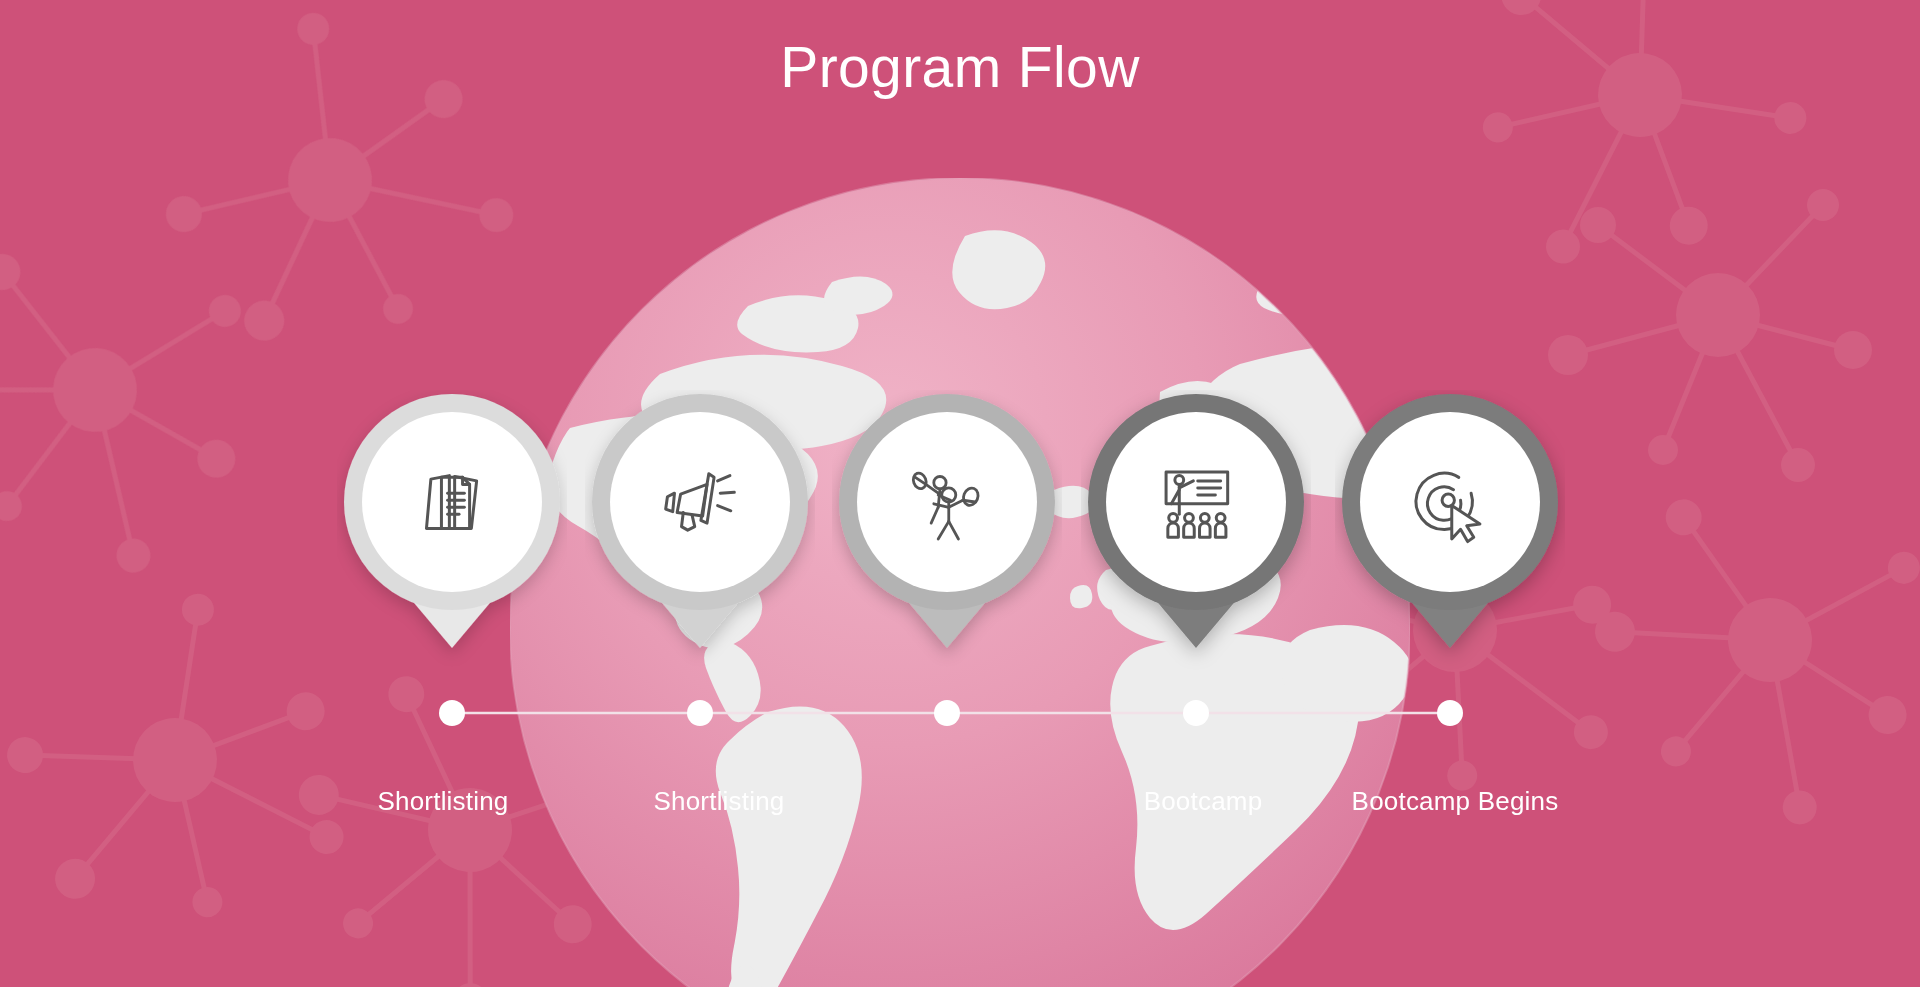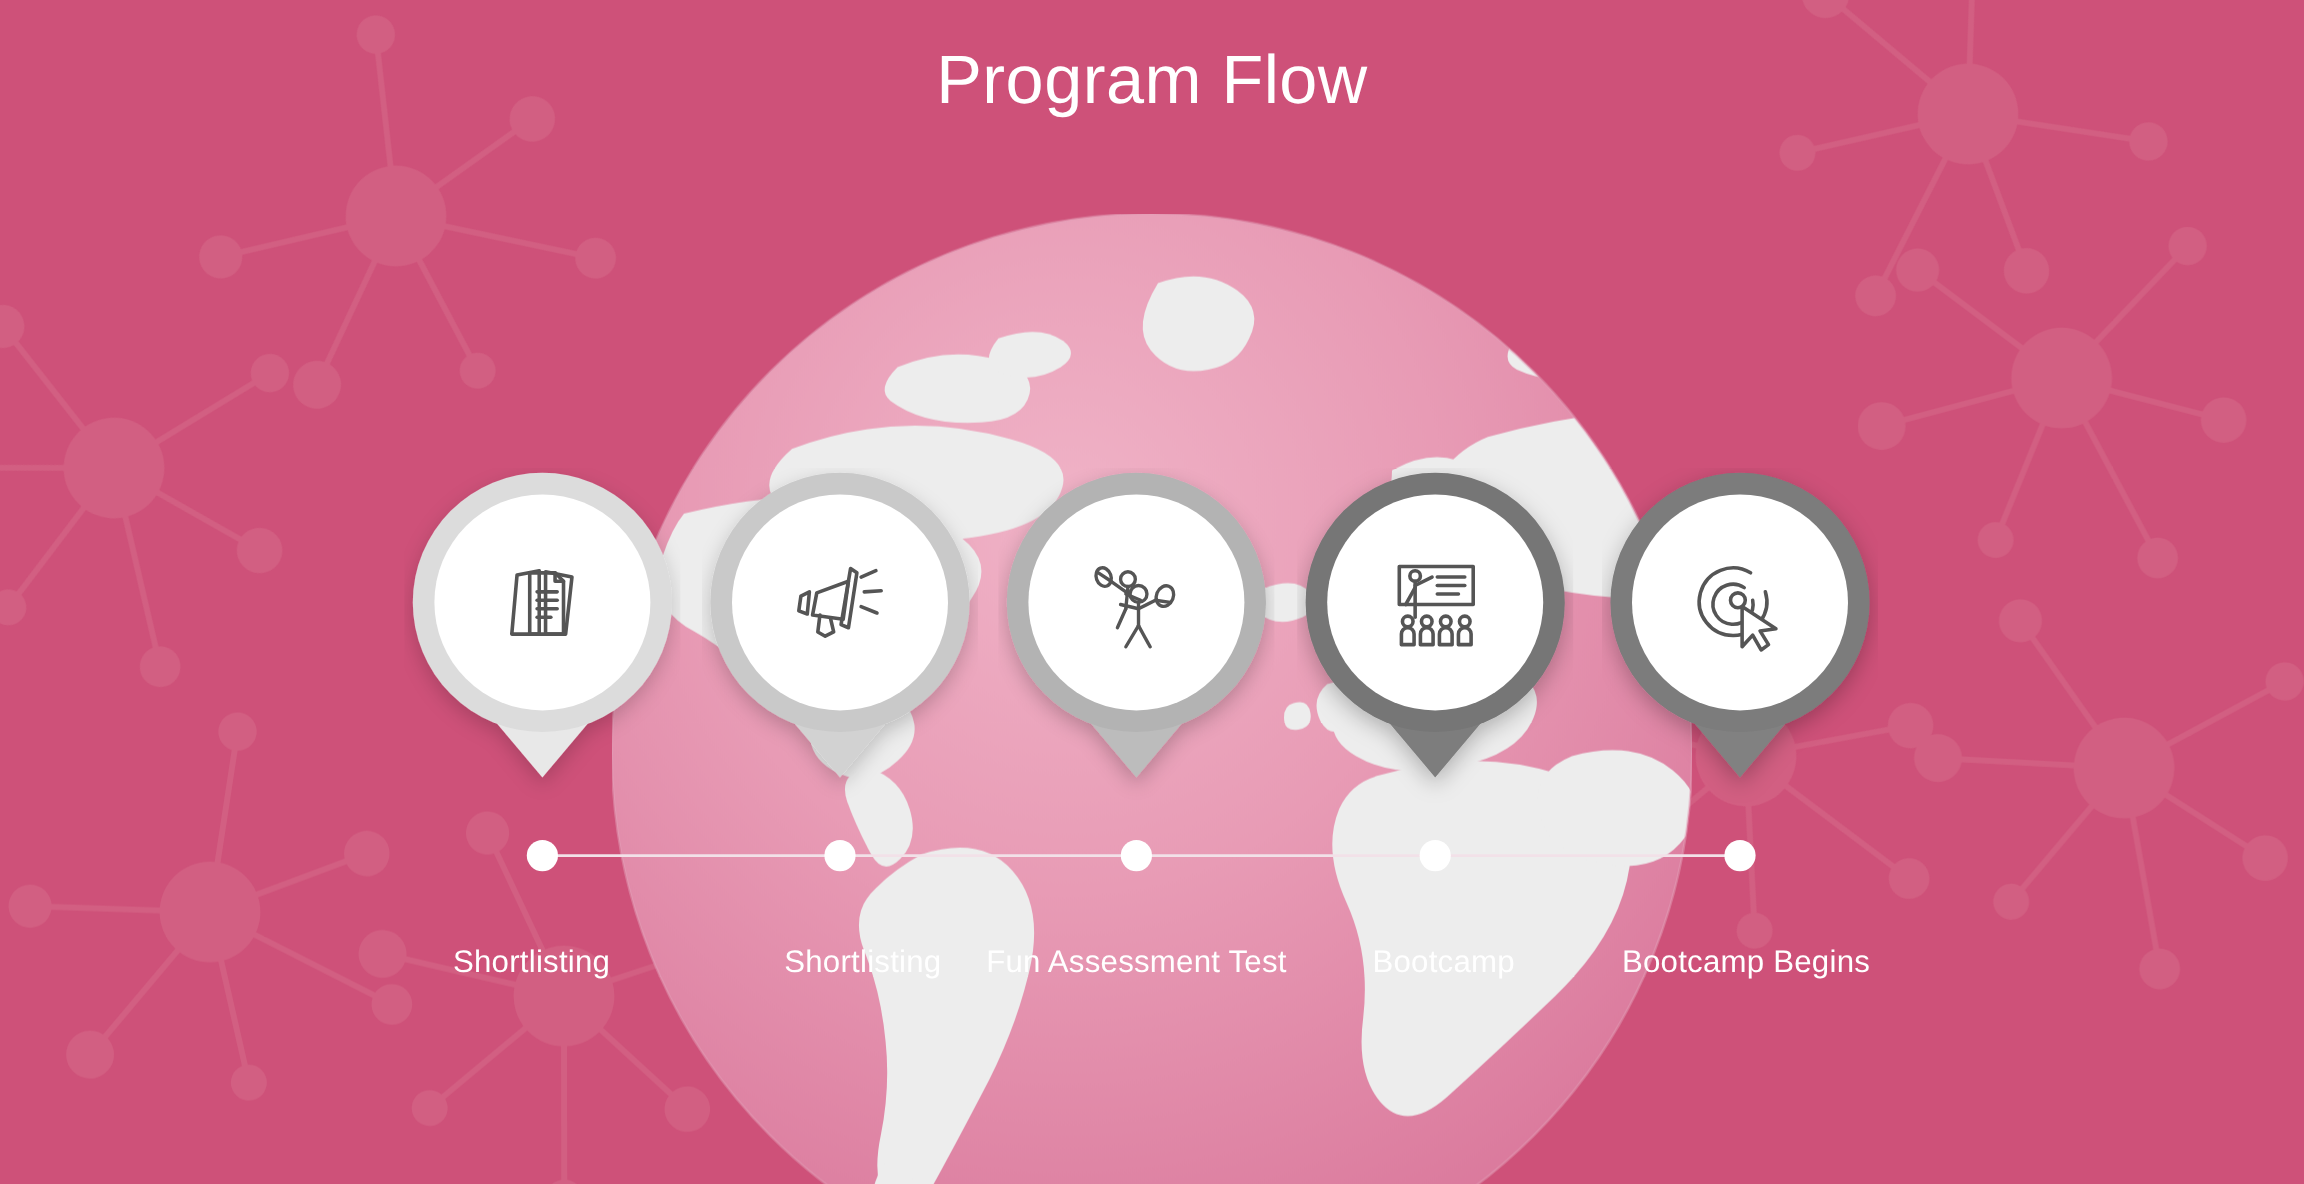--- a/index.html
+++ b/index.html
@@ -384,18 +384,17 @@
       <circle cx="700" cy="23" r="13" fill="#ffffff"></circle>
       <circle cx="947" cy="23" r="13" fill="#ffffff"></circle>
       <circle cx="1196" cy="23" r="13" fill="#ffffff"></circle>
       <circle cx="1450" cy="23" r="13" fill="#ffffff"></circle>
     </svg>
   </div>
 
   <div class="labels-row">
     <div class="step-label" style="left:443px">Shortlisting</div>
     <div class="step-label" style="left:719px">Shortlisting</div>
-    <div class="step-label" style="left:947px">Fun Assessment Test</div>
     <div class="step-label" style="left:1203px">Bootcamp</div>
     <div class="step-label" style="left:1455px">Bootcamp Begins</div>
   </div>
 
 </div>
 
 </body></html>

